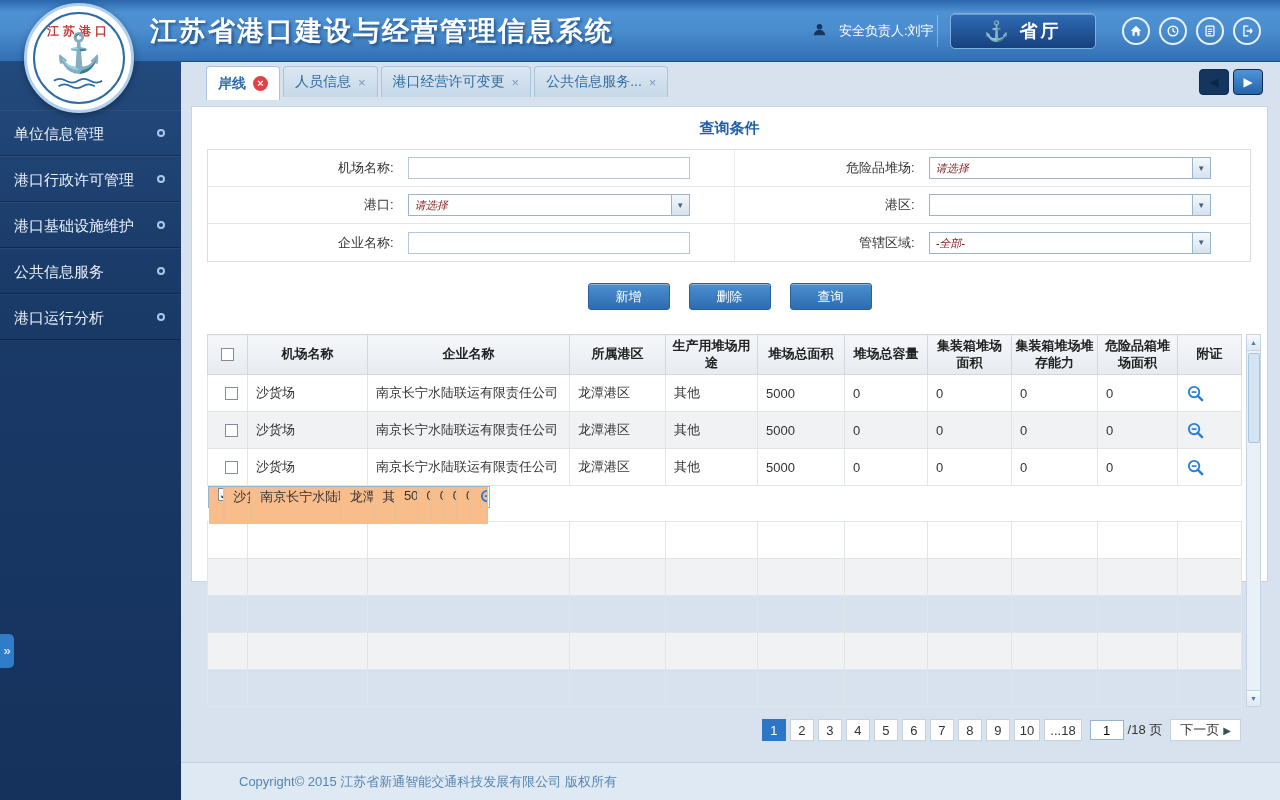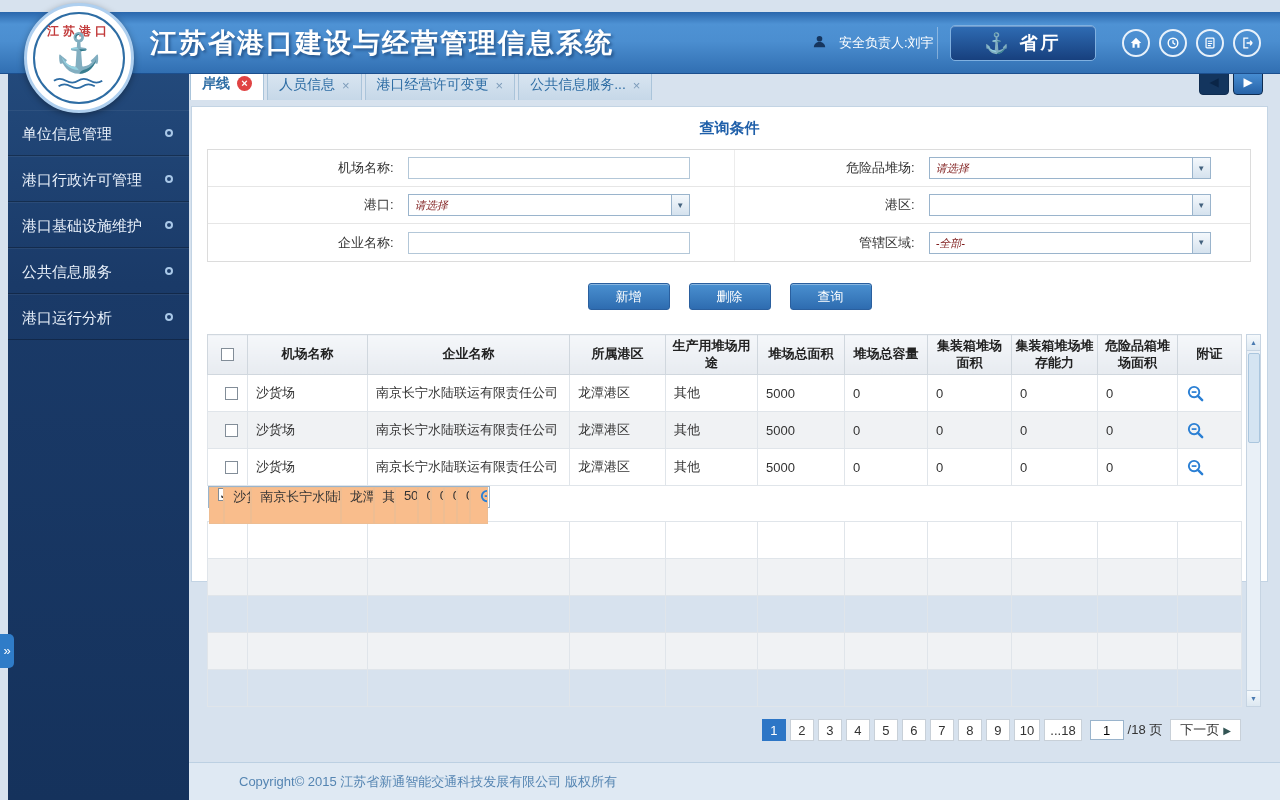--- a/index.html
+++ b/index.html
@@ -1,19 +1,19 @@
 <!DOCTYPE html>
 <html><head>
 <meta charset="utf-8">
 <style>
   * { margin:0; padding:0; box-sizing:border-box; }
   html,body { width:1280px; height:800px; overflow:hidden; font-family:"Liberation Sans", sans-serif; background:#d7e2ee; }
 
   
-  .header { position:absolute; left:0; top:12px; width:1280px; height:62px;
+  .header { position:absolute; left:0; top:0; width:1280px; height:62px;
     background:linear-gradient(180deg,#2a67ac 0%, #4e92d4 20%, #4b8ed0 48%, #316fb2 100%);
     border-bottom:1px solid #1c4f8e; z-index:5; }
   .logo { position:absolute; left:24px; top:3px; width:110px; height:110px; border-radius:50%;
     background:#fff; border:3px solid #aecfef; box-shadow:0 2px 7px rgba(0,0,0,.35); z-index:10; }
   .logo-ring { position:absolute; left:6px; top:6px; right:6px; bottom:6px; border:2px solid #2e6da4; border-radius:50%; }
   .logo-text-top { position:absolute; top:17px; width:100%; text-align:center; color:#c23a3a; font-size:12px; font-weight:bold; letter-spacing:4px; }
   .logo-anchor { position:absolute; top:28px; width:100%; text-align:center; font-size:38px; color:#1f5fa9; line-height:1; }
   .logo-wave { position:absolute; bottom:16px; width:100%; text-align:center; }
   .header-title { position:absolute; left:150px; top:0; height:62px; line-height:62px;
     color:#fff; font-size:27px; font-weight:bold; letter-spacing:2px; text-shadow:2px 2px 3px rgba(16,52,98,.6); }
@@ -22,37 +22,37 @@
   .province-btn { position:absolute; left:950px; top:13px; width:146px; height:36px;
     background:linear-gradient(180deg,#2f6cb4,#17407e); border:1px solid #7fb0e0; border-radius:5px;
     display:flex; align-items:center; justify-content:center; gap:10px; cursor:pointer;
     box-shadow:inset 0 1px 0 rgba(255,255,255,.3); }
   .province-anchor { color:#e05a5a; font-size:20px; line-height:1; }
   .province-label { color:#fff; font-size:18px; font-weight:bold; letter-spacing:3px; }
   .header-actions { position:absolute; left:1122px; top:17px; display:flex; gap:9px; }
   .hicon { width:28px; height:28px; border-radius:50%; border:2px solid #e8f1fa; display:flex; align-items:center; justify-content:center; cursor:pointer; }
 
   
-  .sidebar { position:absolute; left:8px; top:62px; width:181px; height:738px;
+  .sidebar { position:absolute; left:0; top:62px; width:181px; height:738px;
     background:linear-gradient(180deg,#234a7c 0%, #1a3a68 30%, #15325c 100%); z-index:2; }
   .menu { padding-top:48px; }
   .menu-item { position:relative; height:46px; line-height:46px; padding-left:14px; color:#e8f0fa; font-size:15px;
     border-top:1px solid rgba(255,255,255,.06); border-bottom:1px solid rgba(0,0,0,.28); cursor:pointer; }
   .menu-item.active { background:#071a38; font-weight:bold; }
   .menu-dot { position:absolute; right:16px; top:50%; transform:translateY(-50%); width:8px; height:8px;
     border:2px solid #a9c8e8; border-radius:50%; }
   .menu-arrow { position:absolute; right:18px; top:50%; width:8px; height:8px;
     border-top:2px solid #fff; border-right:2px solid #fff; transform:translateY(-50%) rotate(45deg); }
   .collapse-handle { position:absolute; left:0; top:634px; width:14px; height:34px; background:#2f7cc8;
     border-radius:0 5px 5px 0; color:#fff; font-size:13px; line-height:34px; text-align:center; cursor:pointer; z-index:20; }
 
   
   .main { position:absolute; left:181px; top:62px; width:1099px; height:700px; background:#d7e2ee; }
 
-  .tabsbar { position:absolute; left:9px; top:4px; right:90px; height:34px; display:flex; align-items:flex-end; }
+  .tabsbar { position:absolute; left:25px; top:4px; right:90px; height:34px; display:flex; }
   .tab { display:inline-flex; align-items:center; gap:7px; height:31px; padding:0 11px; margin-right:3px;
     background:linear-gradient(180deg,#dbe7f2,#c6d8e8); border:1px solid #aac4da; border-bottom:none;
     border-radius:4px 4px 0 0; color:#2e6da4; font-size:14px; cursor:pointer; white-space:nowrap; }
   .tab.active { background:#fff; height:34px; font-weight:bold; }
   .tab-close { color:#7d9cba; font-size:13px; line-height:1; cursor:pointer; }
   .tab-close.red { width:15px; height:15px; border-radius:50%; background:#e04343; color:#fff; font-size:11px;
     display:flex; align-items:center; justify-content:center; font-weight:bold; }
   .nav-arrows { position:absolute; right:17px; top:7px; display:flex; gap:4px; }
   .nav-btn { width:30px; height:26px; border-radius:4px; border:1px solid #0f2c50; display:flex; align-items:center; justify-content:center;
     font-size:12px; cursor:pointer; }

